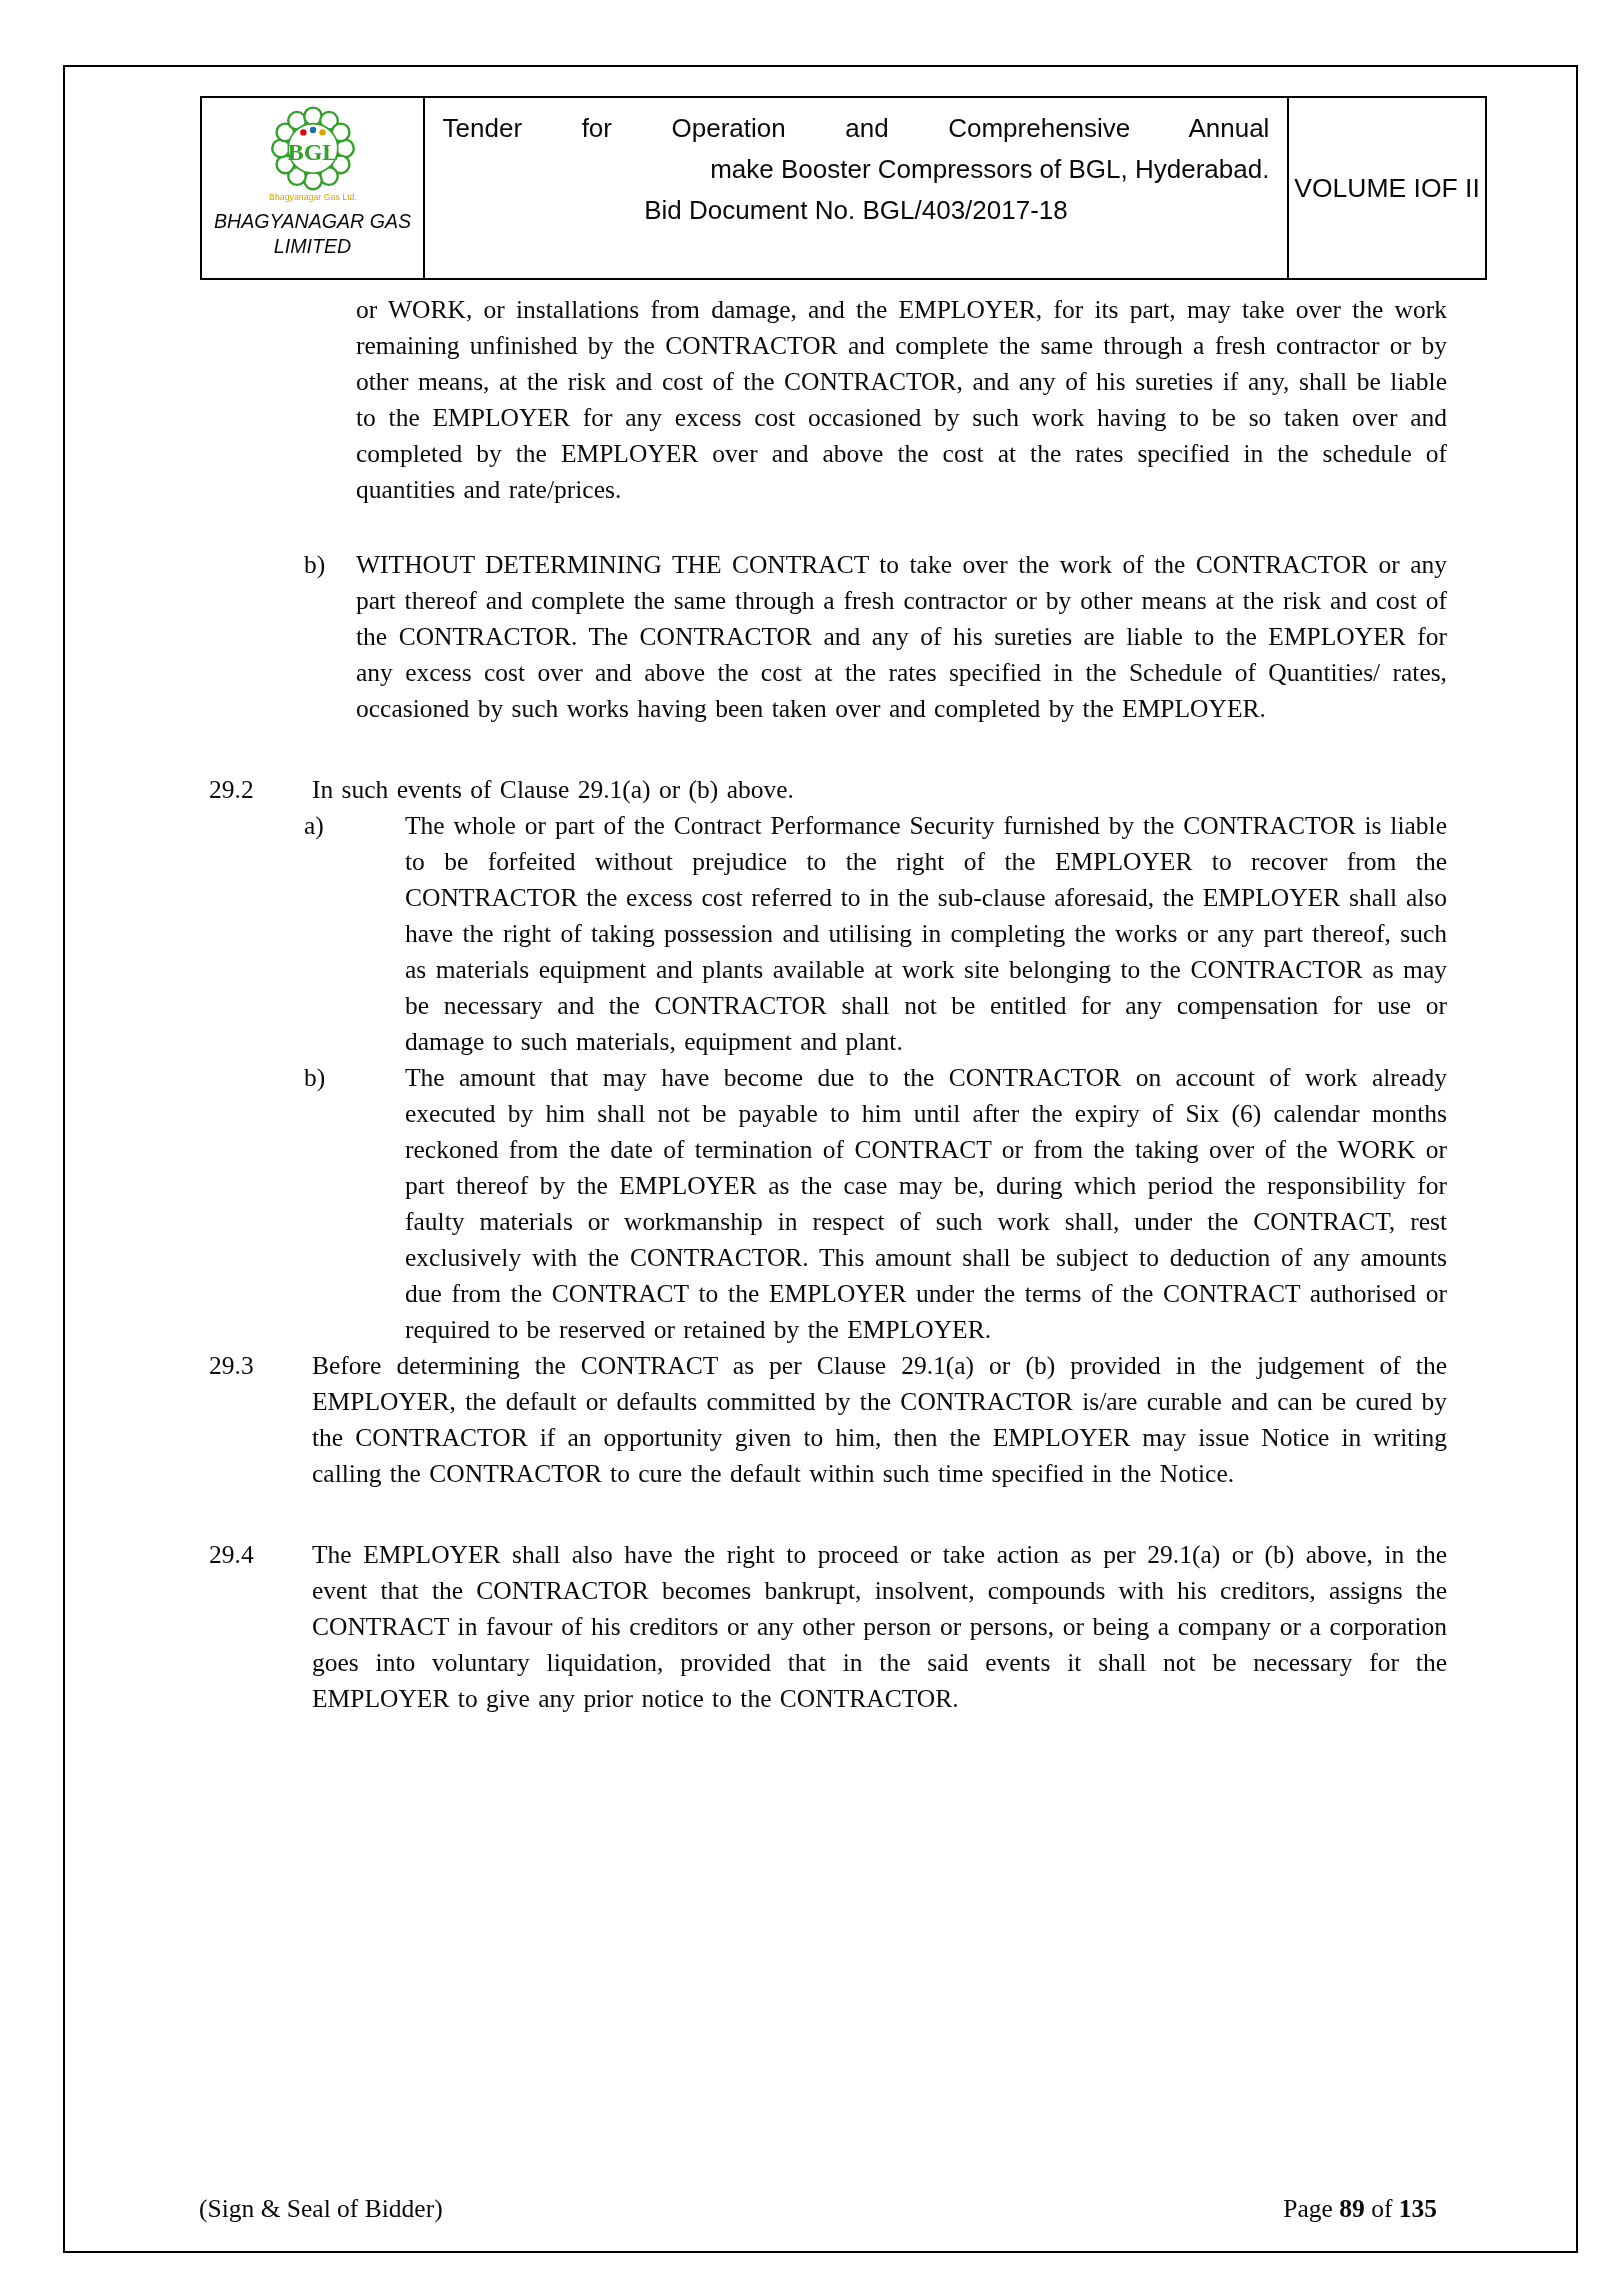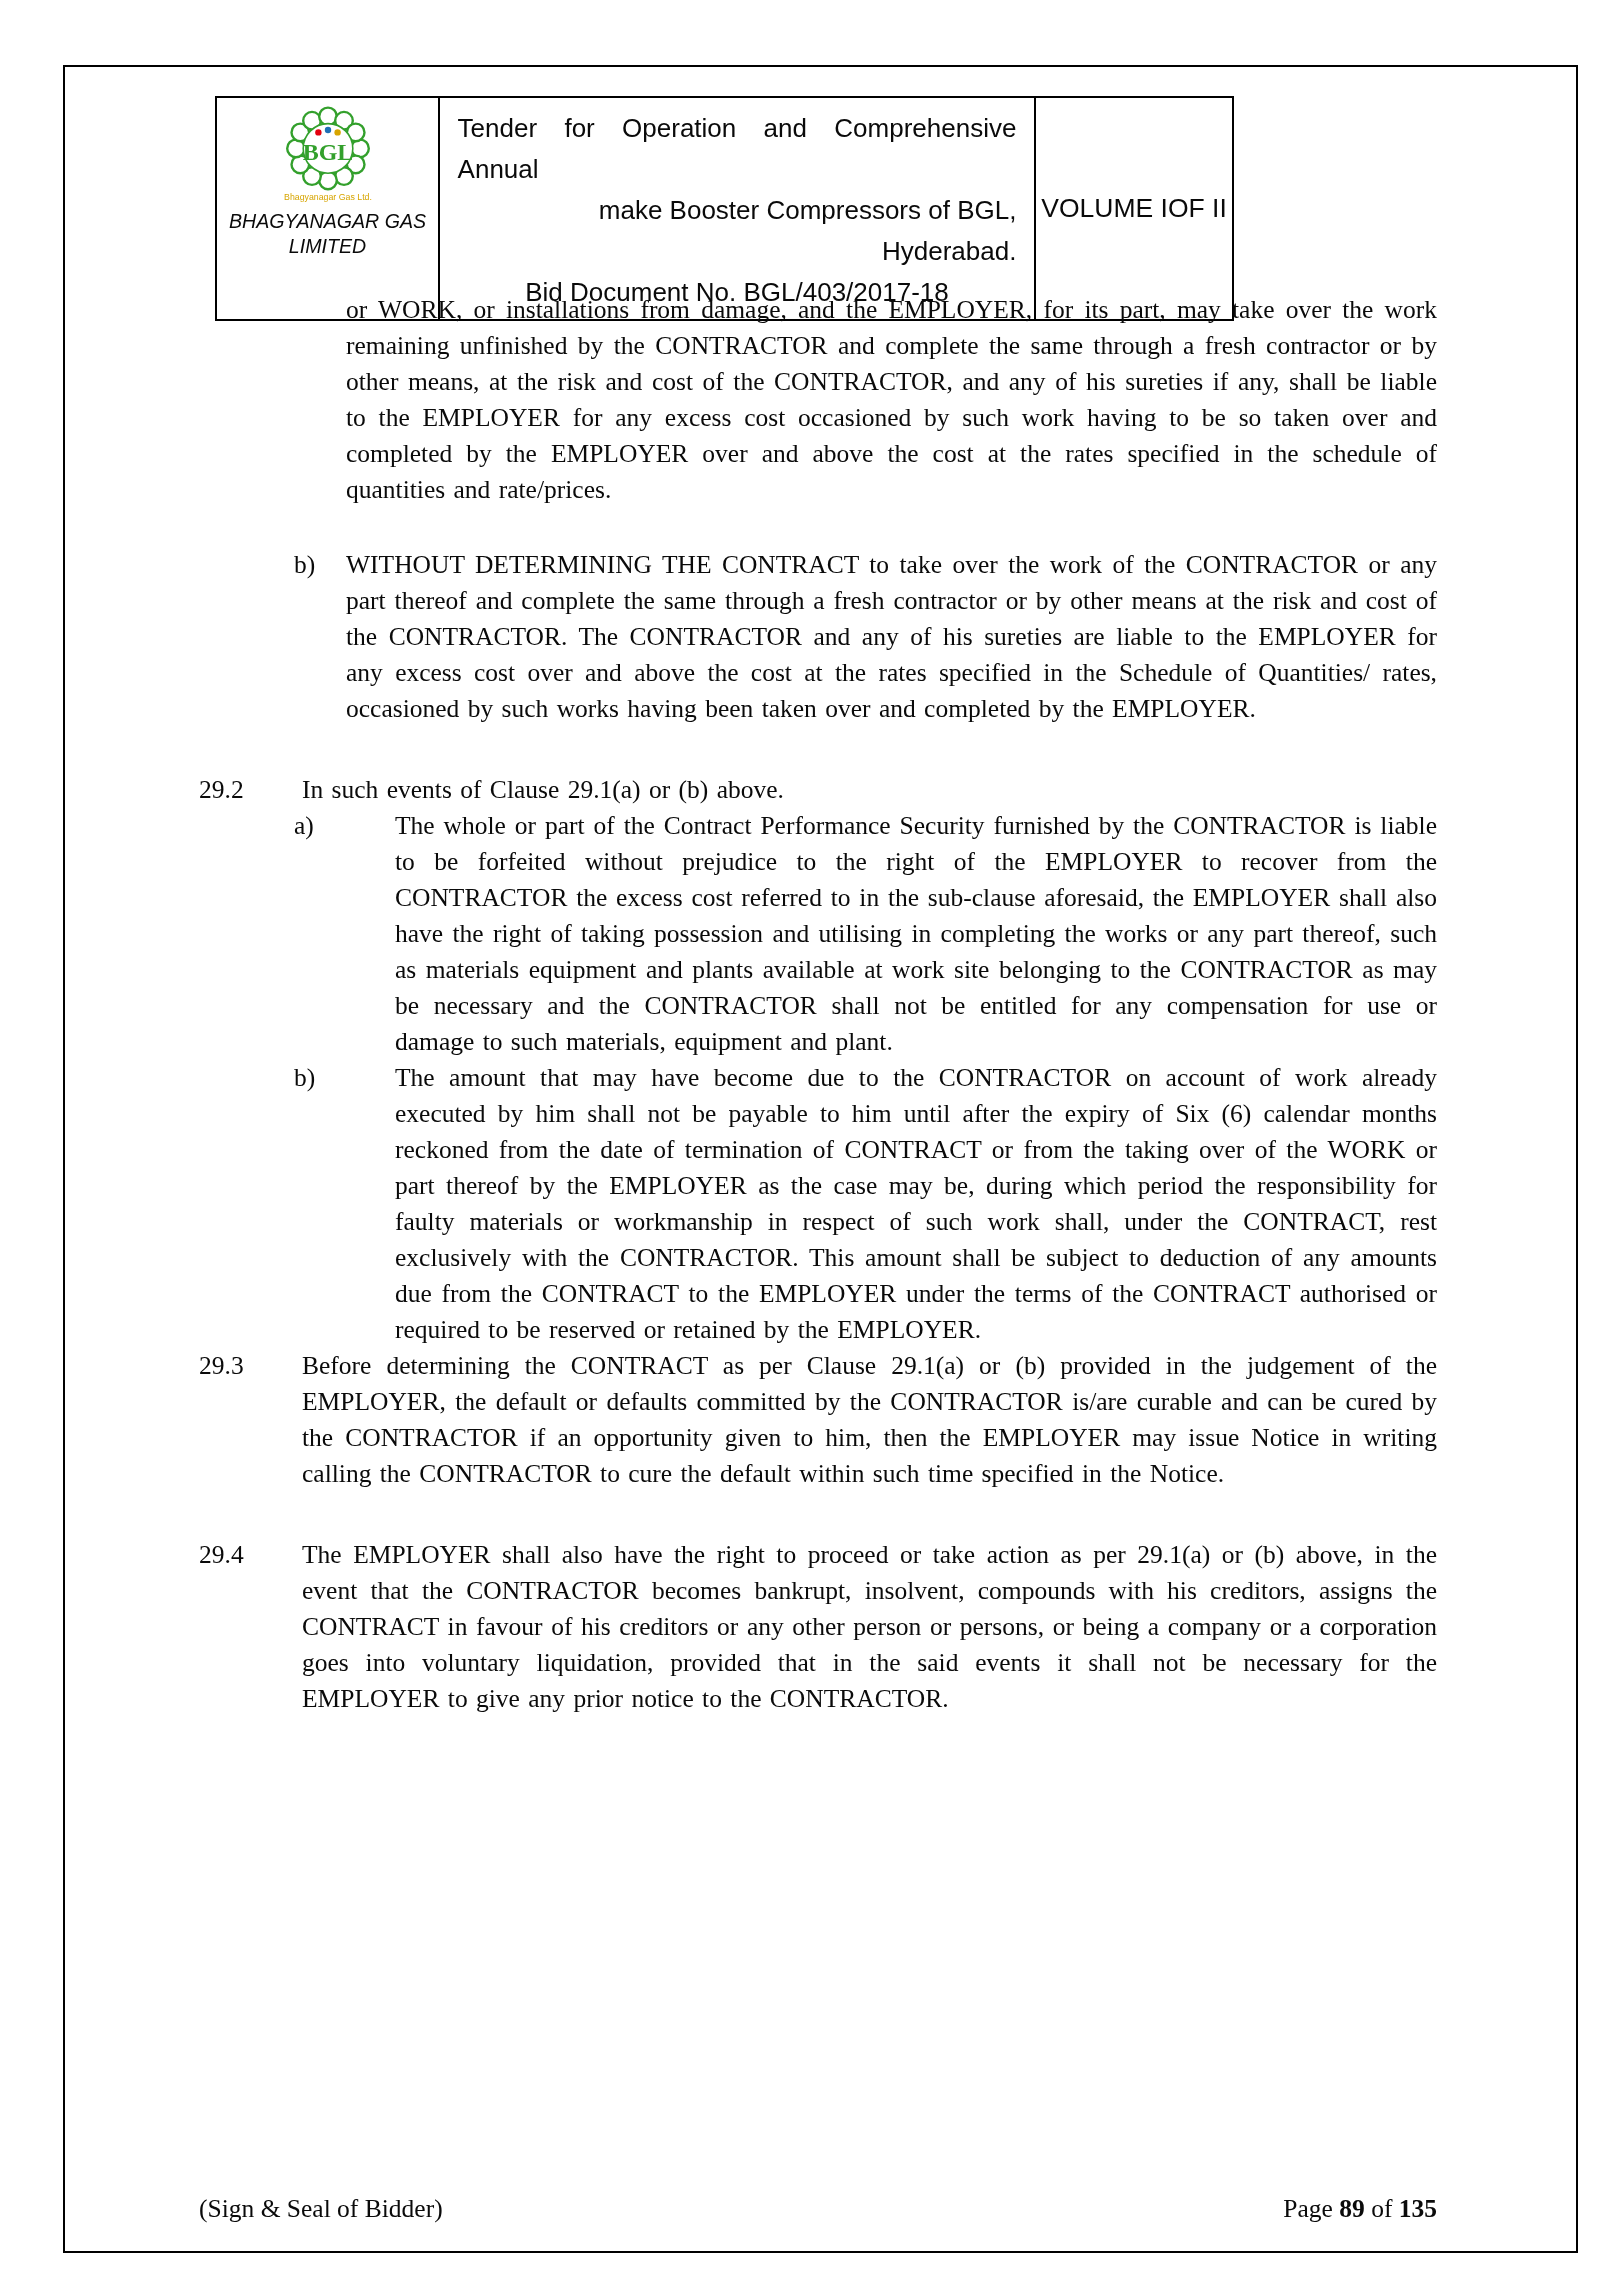--- a/index.html
+++ b/index.html
@@ -13,22 +13,22 @@
     overflow:hidden;
   }
   .border-frame {
     position:absolute; left:63px; top:65px;
     width:1515px; height:2188px;
     border:2px solid #000;
     pointer-events:none;
   }
   
   .header-table {
-    position:absolute; left:215px; top:96px;
-    width:1019px; min-height:184px;
+    position:absolute; left:200px; top:96px;
+    width:1287px; min-height:184px;
     display:flex;
     border:2px solid #000;
     background:#fff;
   }
   .logo-cell {
     width:223px; flex:none;
     border-right:2px solid #000;
     display:flex; flex-direction:column; align-items:center;
     padding:3.9px 3.9px 5.9px;
   }
@@ -50,21 +50,21 @@
   .tl-l { text-align:right;margin-left:9px; }
   .tl-c { text-align:center; }
   .volume-cell {
     width:196px; flex:none;
     display:flex; flex-direction:row; justify-content:center; align-items:center;
     font-family:"Liberation Sans", sans-serif;
     font-size:26.5px; line-height:35px;
   }
   
   .body-content {
-    position:absolute; left:199px; top:292px;
+    position:absolute; left:209px; top:292px;
     width:1238px;
     font-size:25.5px; line-height:36px;
   }
   .cont-para {
     margin-left:147px;
     text-align:justify;
     word-spacing:2px;
   }
   .subitem { display:flex; padding-left:95px; }
   .sub-label { flex:none; }

